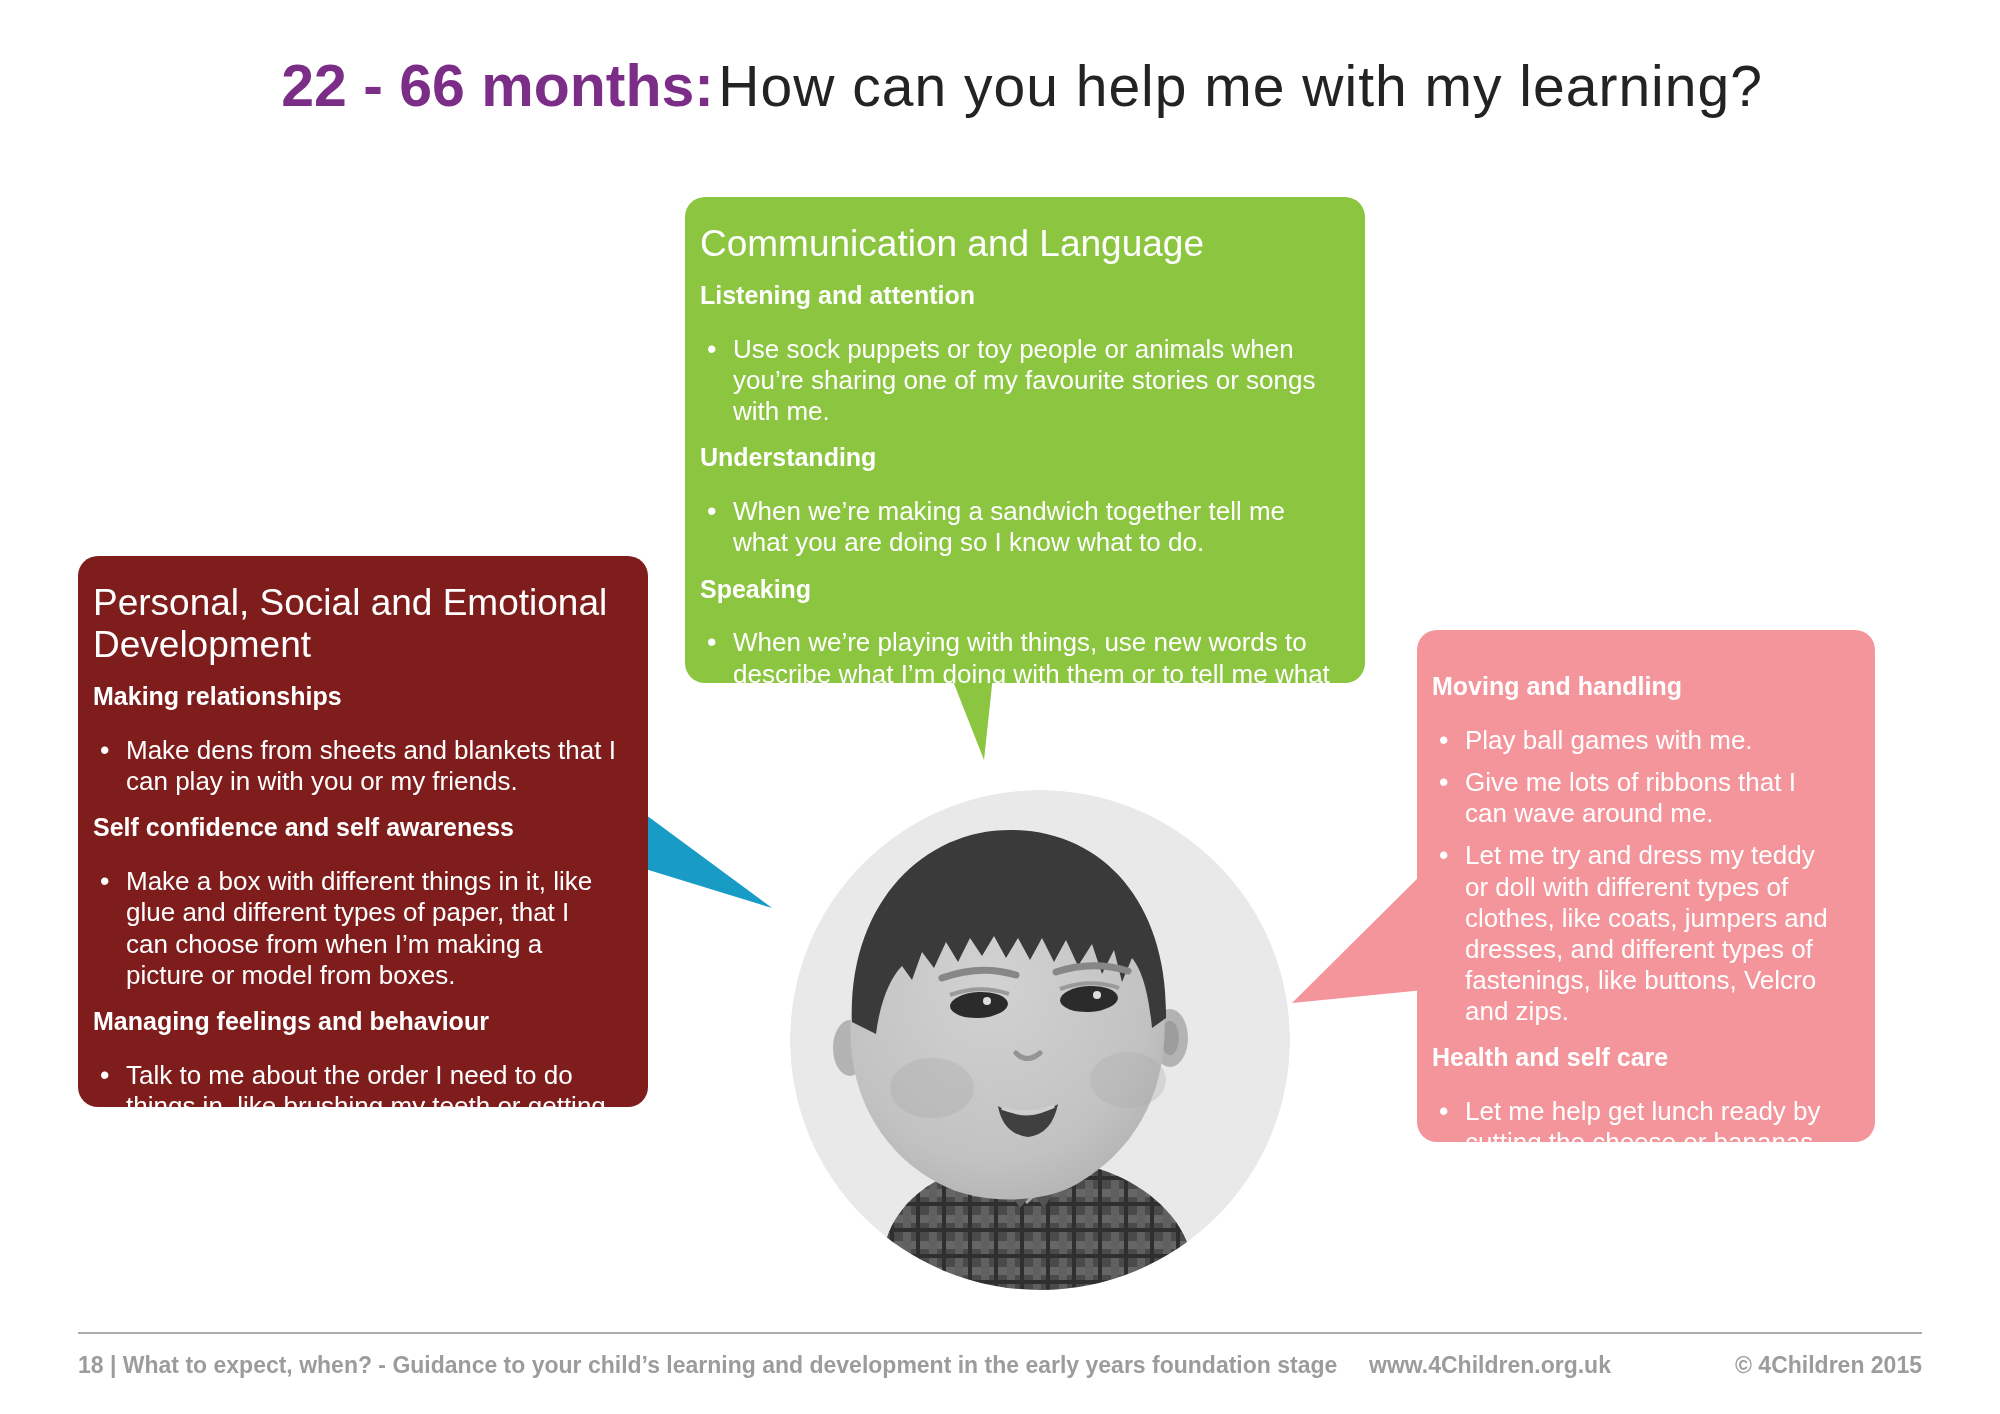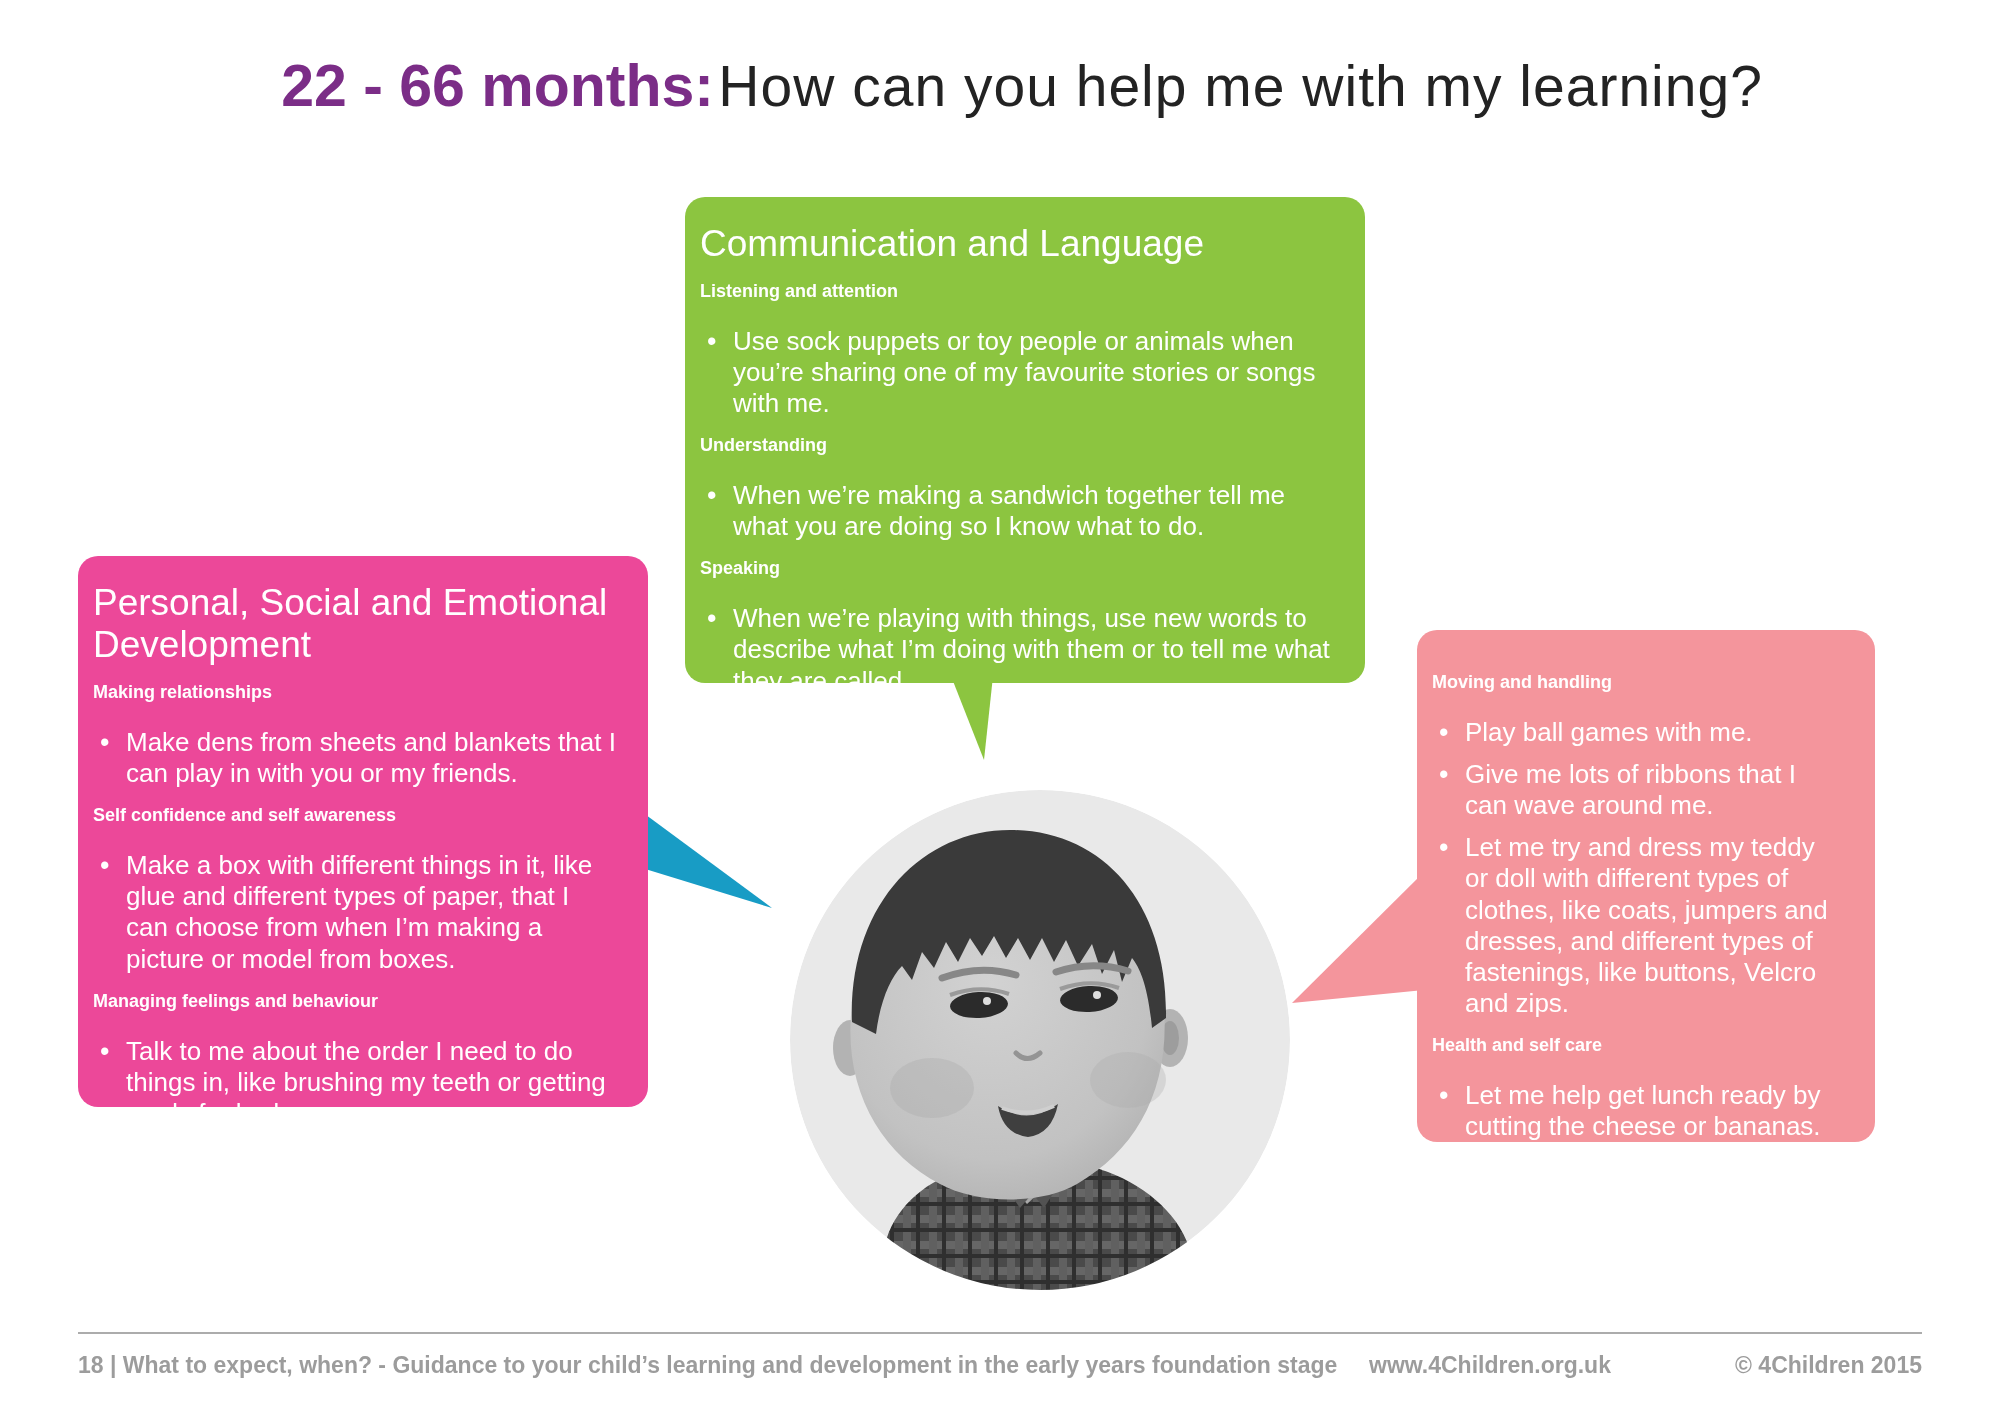--- a/index.html
+++ b/index.html
@@ -21,21 +21,21 @@
   }
   
   .bubble{
     position:absolute;color:#ffffff;border-radius:20px;
     padding:26px 32px 18px 15px;box-sizing:border-box;
   }
   .bubble h3{
     margin:0 0 10px 0;font-size:37px;font-weight:400;line-height:1.14;
   }
   .bubble h4{
-    margin:16px 0 4px 0;font-size:18px;font-weight:700;line-height:1.15;
+    margin:16px 0 4px 0;font-size:25px;font-weight:700;line-height:1.15;
   }
   .bubble ul{
     list-style:none;margin:8px 0 6px 0;padding:0;
   }
   .bubble li{
     position:relative;padding-left:33px;font-size:26px;line-height:1.2;margin-top:24px;
   }
   .bubble li+li{margin-top:11px;}
   .bubble li::before{
     content:"•";position:absolute;left:7px;top:-1px;font-size:27px;
@@ -82,21 +82,21 @@
       <ul>
         <li>When we’re making a sandwich together tell me what you are doing so I know what to do.</li>
       </ul>
       <h4>Speaking</h4>
       <ul>
         <li>When we’re playing with things, use new words to describe what I’m doing with them or to tell me what they are called.</li>
       </ul>
     </div>
 </div>
 
-<div class="bubble" id="bubble-psed" style="background: #ec4899;">
+<div class="bubble" id="bubble-psed" style="background: #7f1d1d;">
   <h3>Personal, Social and Emotional Development</h3>
   <div class="sections">
       <h4>Making relationships</h4>
       <ul>
         <li>Make dens from sheets and blankets that I can play in with you or my friends.</li>
       </ul>
       <h4>Self confidence and self awareness</h4>
       <ul>
         <li>Make a box with different things in it, like glue and different types of paper, that I can choose from when I’m making a picture or model from boxes.</li>
       </ul>

